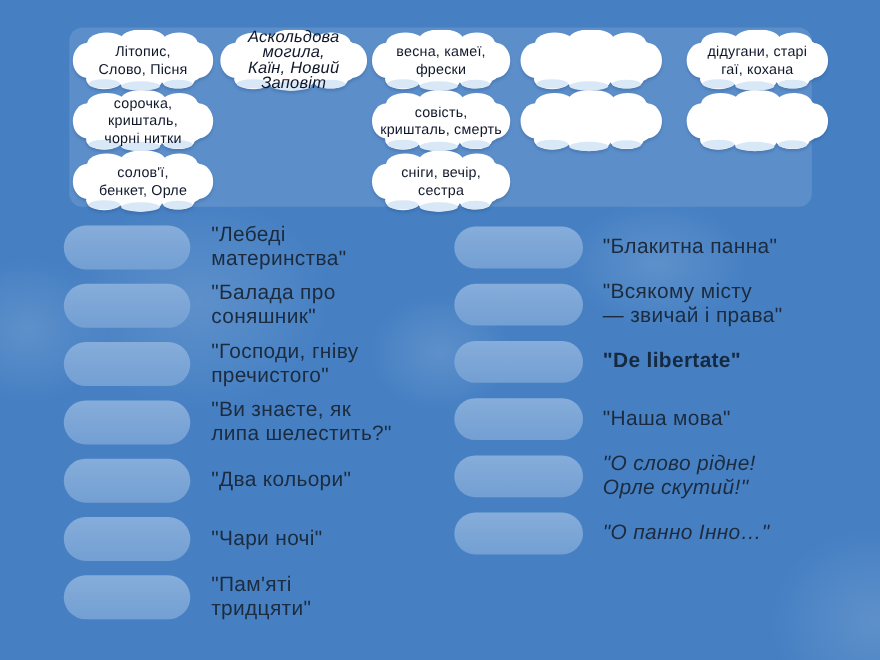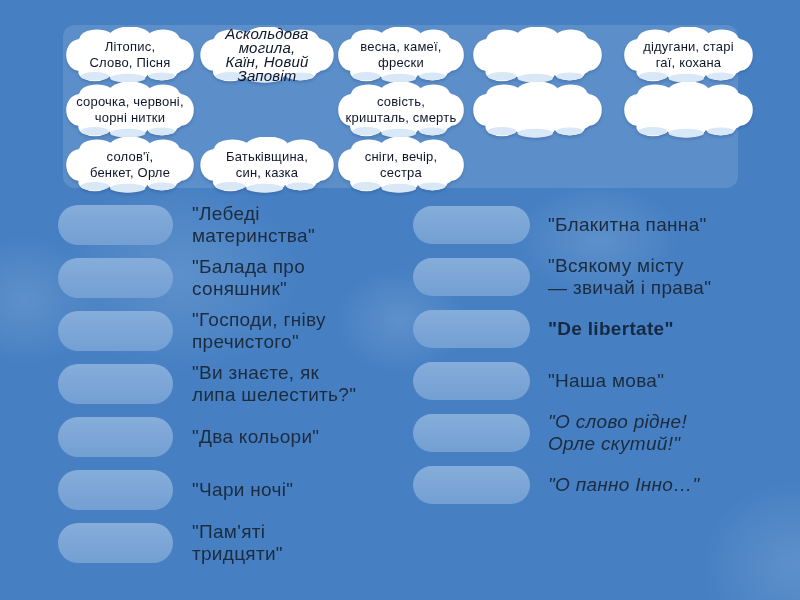--- a/index.html
+++ b/index.html
@@ -118,21 +118,21 @@
         <use href="#cloudShape"></use>
       </svg>
     <span class="tile-text">дідугани, старі
 гаї, кохана</span>
   </div>
 
   <div class="tile r2 c1">
     <svg class="cloud" viewBox="0 0 120 46" preserveAspectRatio="none">
         <use href="#cloudShape"></use>
       </svg>
-    <span class="tile-text">сорочка, червоні,
+    <span class="tile-text">сорочка, кришталь,
 чорні нитки</span>
   </div>
   <div class="tile r2 c3">
     <svg class="cloud" viewBox="0 0 120 46" preserveAspectRatio="none">
         <use href="#cloudShape"></use>
       </svg>
     <span class="tile-text">совість,
 кришталь, смерть</span>
   </div>
   <div class="tile r2 c4">
@@ -146,27 +146,20 @@
       </svg>
   </div>
 
   <div class="tile r3 c1">
     <svg class="cloud" viewBox="0 0 120 46" preserveAspectRatio="none">
         <use href="#cloudShape"></use>
       </svg>
     <span class="tile-text">солов'ї,
 бенкет, Орле</span>
   </div>
-  <div class="tile r3 c2">
-    <svg class="cloud" viewBox="0 0 120 46" preserveAspectRatio="none">
-        <use href="#cloudShape"></use>
-      </svg>
-    <span class="tile-text">Батьківщина,
-син, казка</span>
-  </div>
   <div class="tile r3 c3">
     <svg class="cloud" viewBox="0 0 120 46" preserveAspectRatio="none">
         <use href="#cloudShape"></use>
       </svg>
     <span class="tile-text">сніги, вечір,
 сестра</span>
   </div>
 
   <div class="matches left">
     <div class="match-row">

